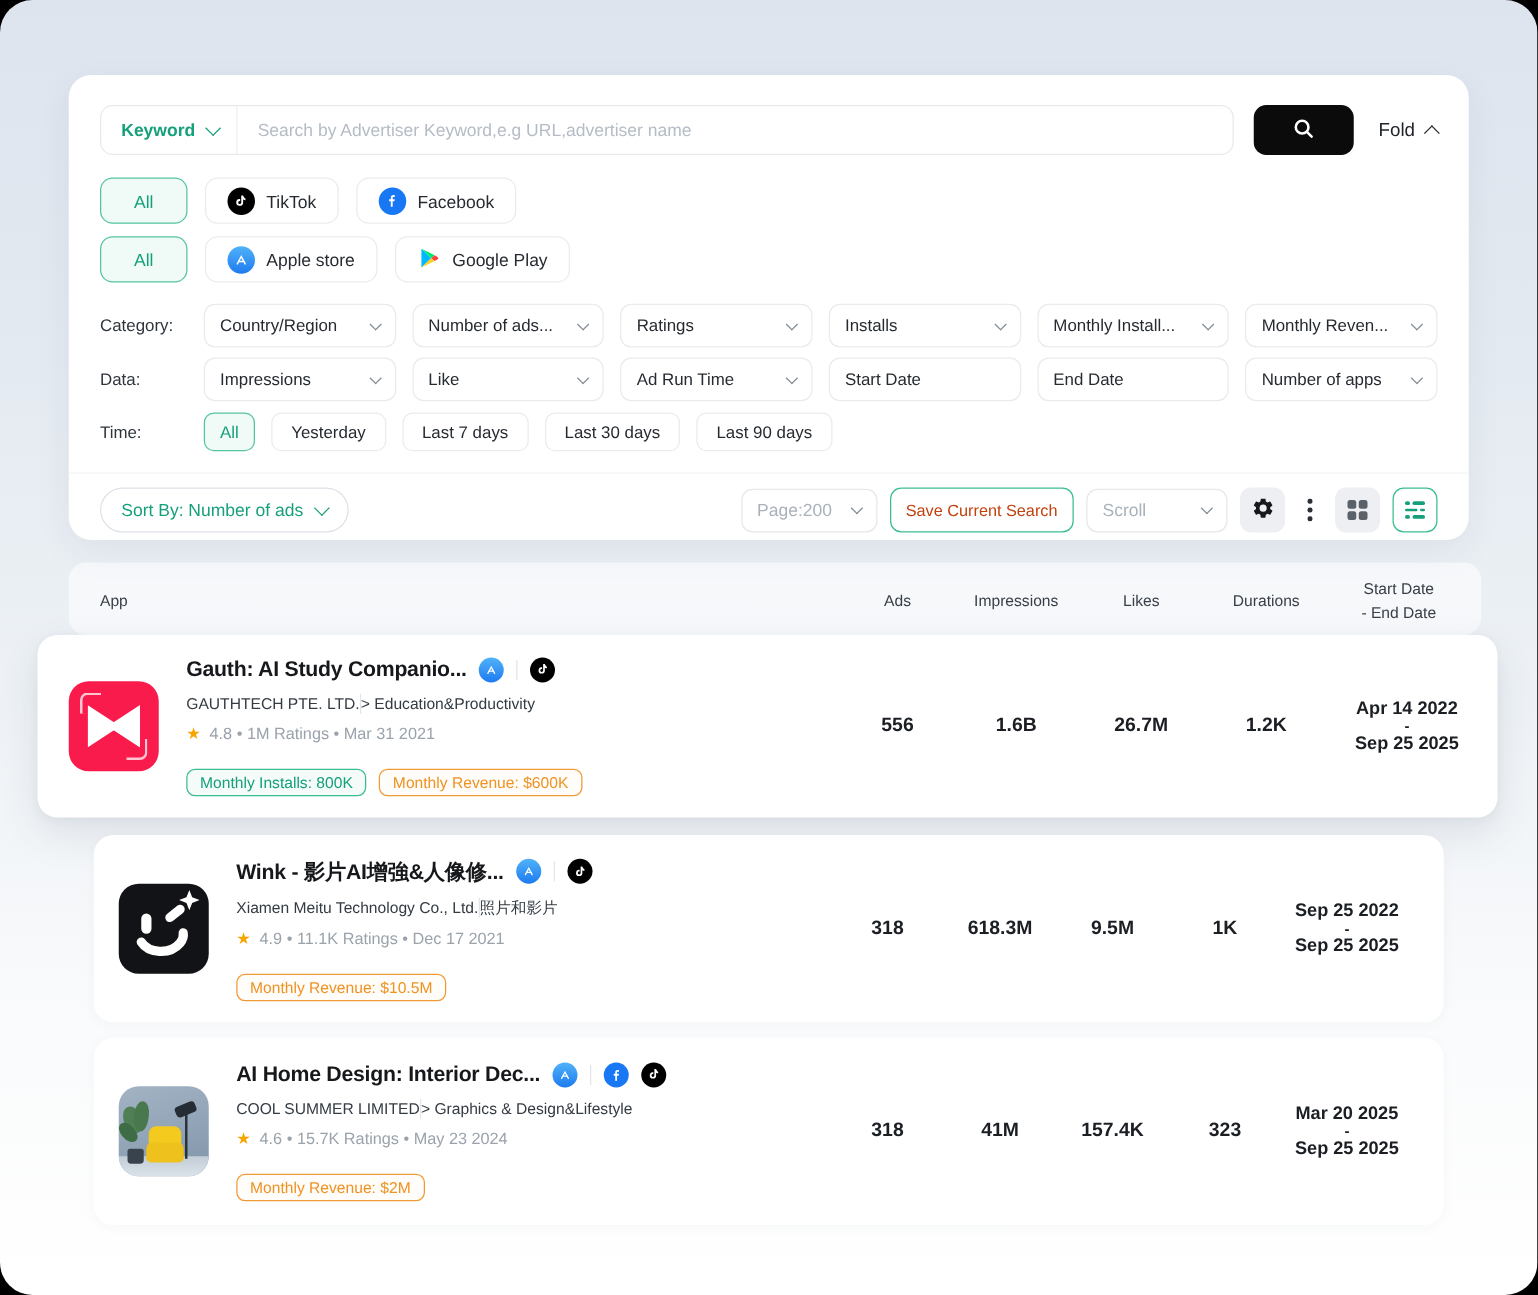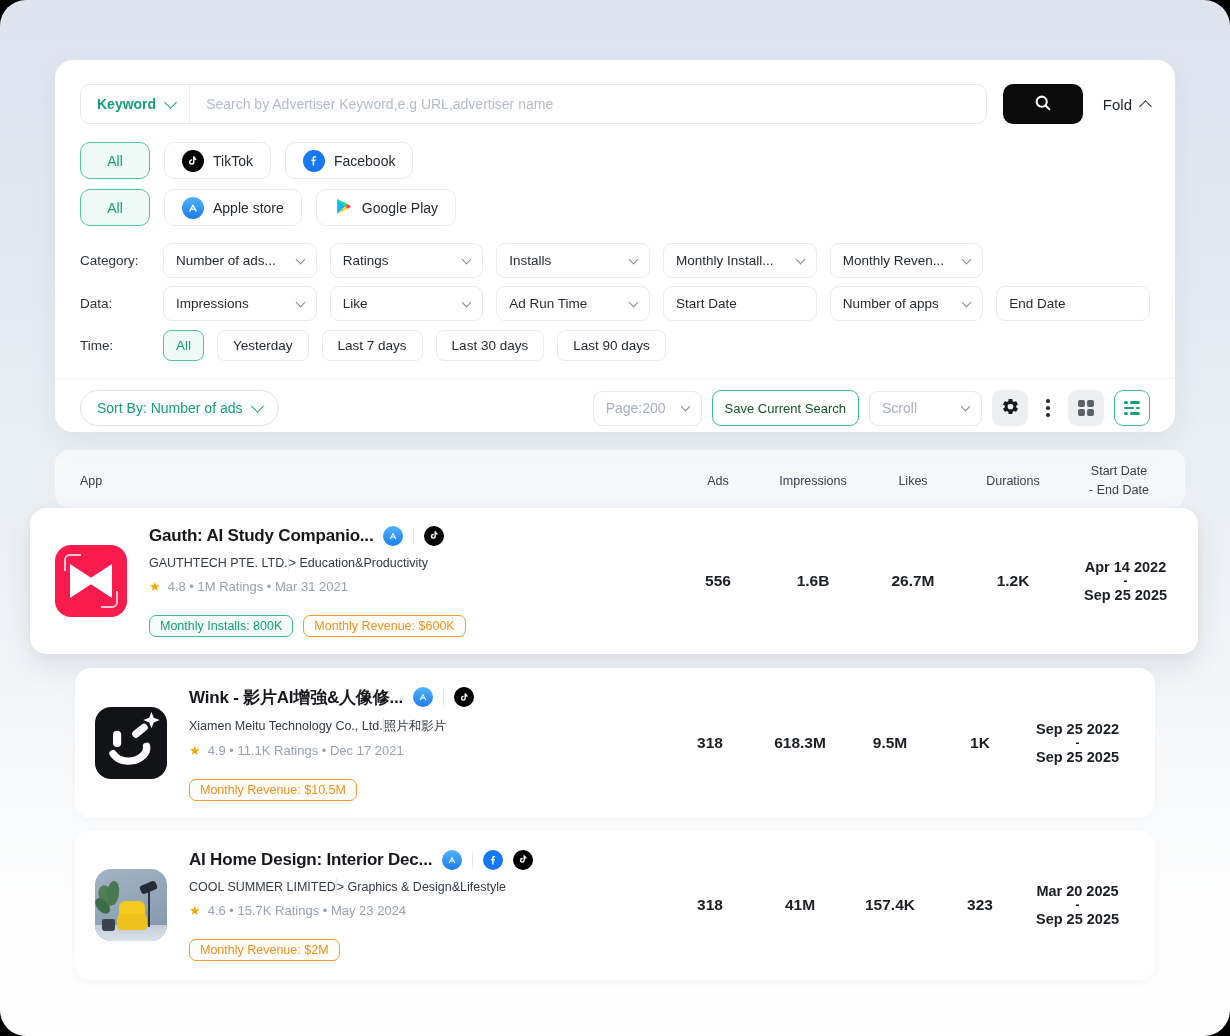--- a/index.html
+++ b/index.html
@@ -41,21 +41,21 @@
   .tchip.active{color:#15a07b;border-color:#54c59d;background:#f0faf6;padding:0 12px;}
   .card-div{position:absolute;left:0;right:0;top:318px;border-top:1px solid #f1f3f5;}
   .sortbar{position:absolute;left:25px;right:25px;top:330px;height:36px;display:flex;align-items:center;justify-content:space-between;}
   .sort-pill{height:36px;border:1px solid #dde2e7;border-radius:18px;padding:0 16px;font-size:14px;color:#15a07b;
              display:flex;gap:10px;align-items:center;box-sizing:border-box;cursor:pointer;}
   .sort-pill .chev{color:#15a07b;}
   .tools{display:flex;align-items:center;gap:10px;}
   .pg,.scroll-dd{height:35px;border:1px solid #e5e8ec;border-radius:9px;padding:0 12px;color:#a9b1ba;font-size:14px;
              display:flex;align-items:center;gap:16px;background:#fff;box-sizing:border-box;cursor:pointer;}
   .scroll-dd{width:113px;justify-content:space-between;}
-  .save{height:36px;border:1.5px solid #3bbd92;border-radius:9px;padding:0 12px;color:#14532d;font-size:13px;
+  .save{height:36px;border:1.5px solid #3bbd92;border-radius:9px;padding:0 12px;color:#c2410c;font-size:13px;
         display:flex;align-items:center;background:#fff;box-sizing:border-box;cursor:pointer;}
   .icon-btn{width:36px;height:36px;border-radius:9px;background:#edeff2;border:none;display:flex;align-items:center;justify-content:center;cursor:pointer;}
   .kebab{width:20px;height:36px;display:flex;flex-direction:column;align-items:center;justify-content:center;gap:3.5px;cursor:pointer;}
   .kebab i{width:3.5px;height:3.5px;border-radius:50%;background:#2b3036;}
   .grid-ic{display:grid;grid-template-columns:7px 7px;grid-template-rows:7px 7px;gap:2px;}
   .grid-ic i{background:#5a6169;border-radius:2px;}
   .list-btn{width:36px;height:36px;border:1.5px solid #3bbd92;border-radius:9px;background:#fff;display:flex;flex-direction:column;
             align-items:center;justify-content:center;gap:3px;box-sizing:border-box;cursor:pointer;}
   .list-btn .ln{display:flex;gap:2px;}
   .list-btn .ln i{height:2.4px;border-radius:2px;background:#15a07b;display:block;}
@@ -188,20 +188,24 @@
           </svg>
         </span>
         <span>Google Play</span>
       </div>
     </div>
 
     <div class="filter-line fl-cat">
       <span class="flabel">Category:</span>
       <div class="ddgrid">
         <div class="dd">
+            <span>Country/Region</span>
+            <span class="chev down sm"></span>
+          </div>
+        <div class="dd">
             <span>Number of ads...</span>
             <span class="chev down sm"></span>
           </div>
         <div class="dd">
             <span>Ratings</span>
             <span class="chev down sm"></span>
           </div>
         <div class="dd">
             <span>Installs</span>
             <span class="chev down sm"></span>
@@ -229,25 +233,25 @@
             <span class="chev down sm"></span>
           </div>
         <div class="dd">
             <span>Ad Run Time</span>
             <span class="chev down sm"></span>
           </div>
         <div class="dd">
             <span>Start Date</span>
           </div>
         <div class="dd">
+            <span>End Date</span>
+          </div>
+        <div class="dd">
             <span>Number of apps</span>
             <span class="chev down sm"></span>
-          </div>
-        <div class="dd">
-            <span>End Date</span>
           </div>
       </div>
     </div>
 
     <div class="filter-line fl-time">
       <span class="flabel">Time:</span>
       <div class="tchips">
         <div class="tchip active">
             <span>All</span>
           </div>

